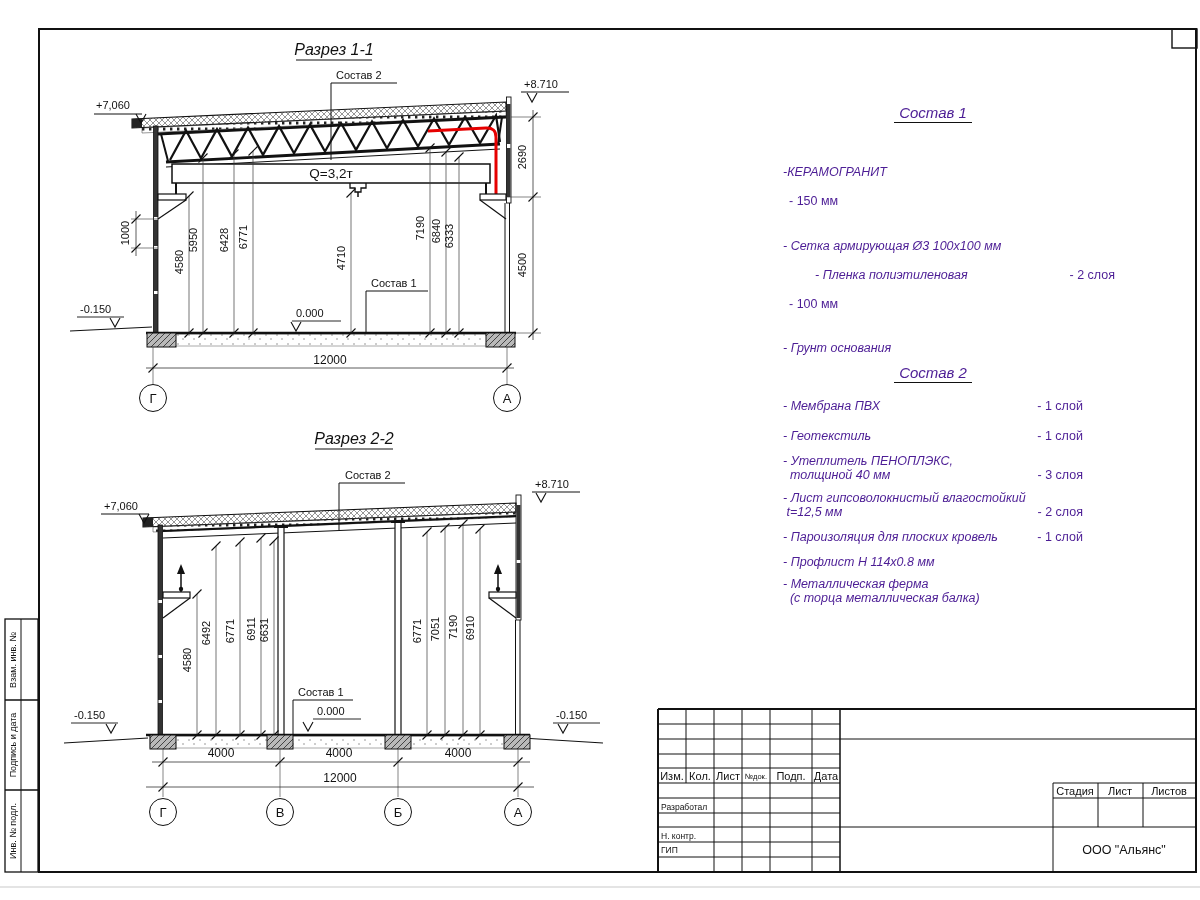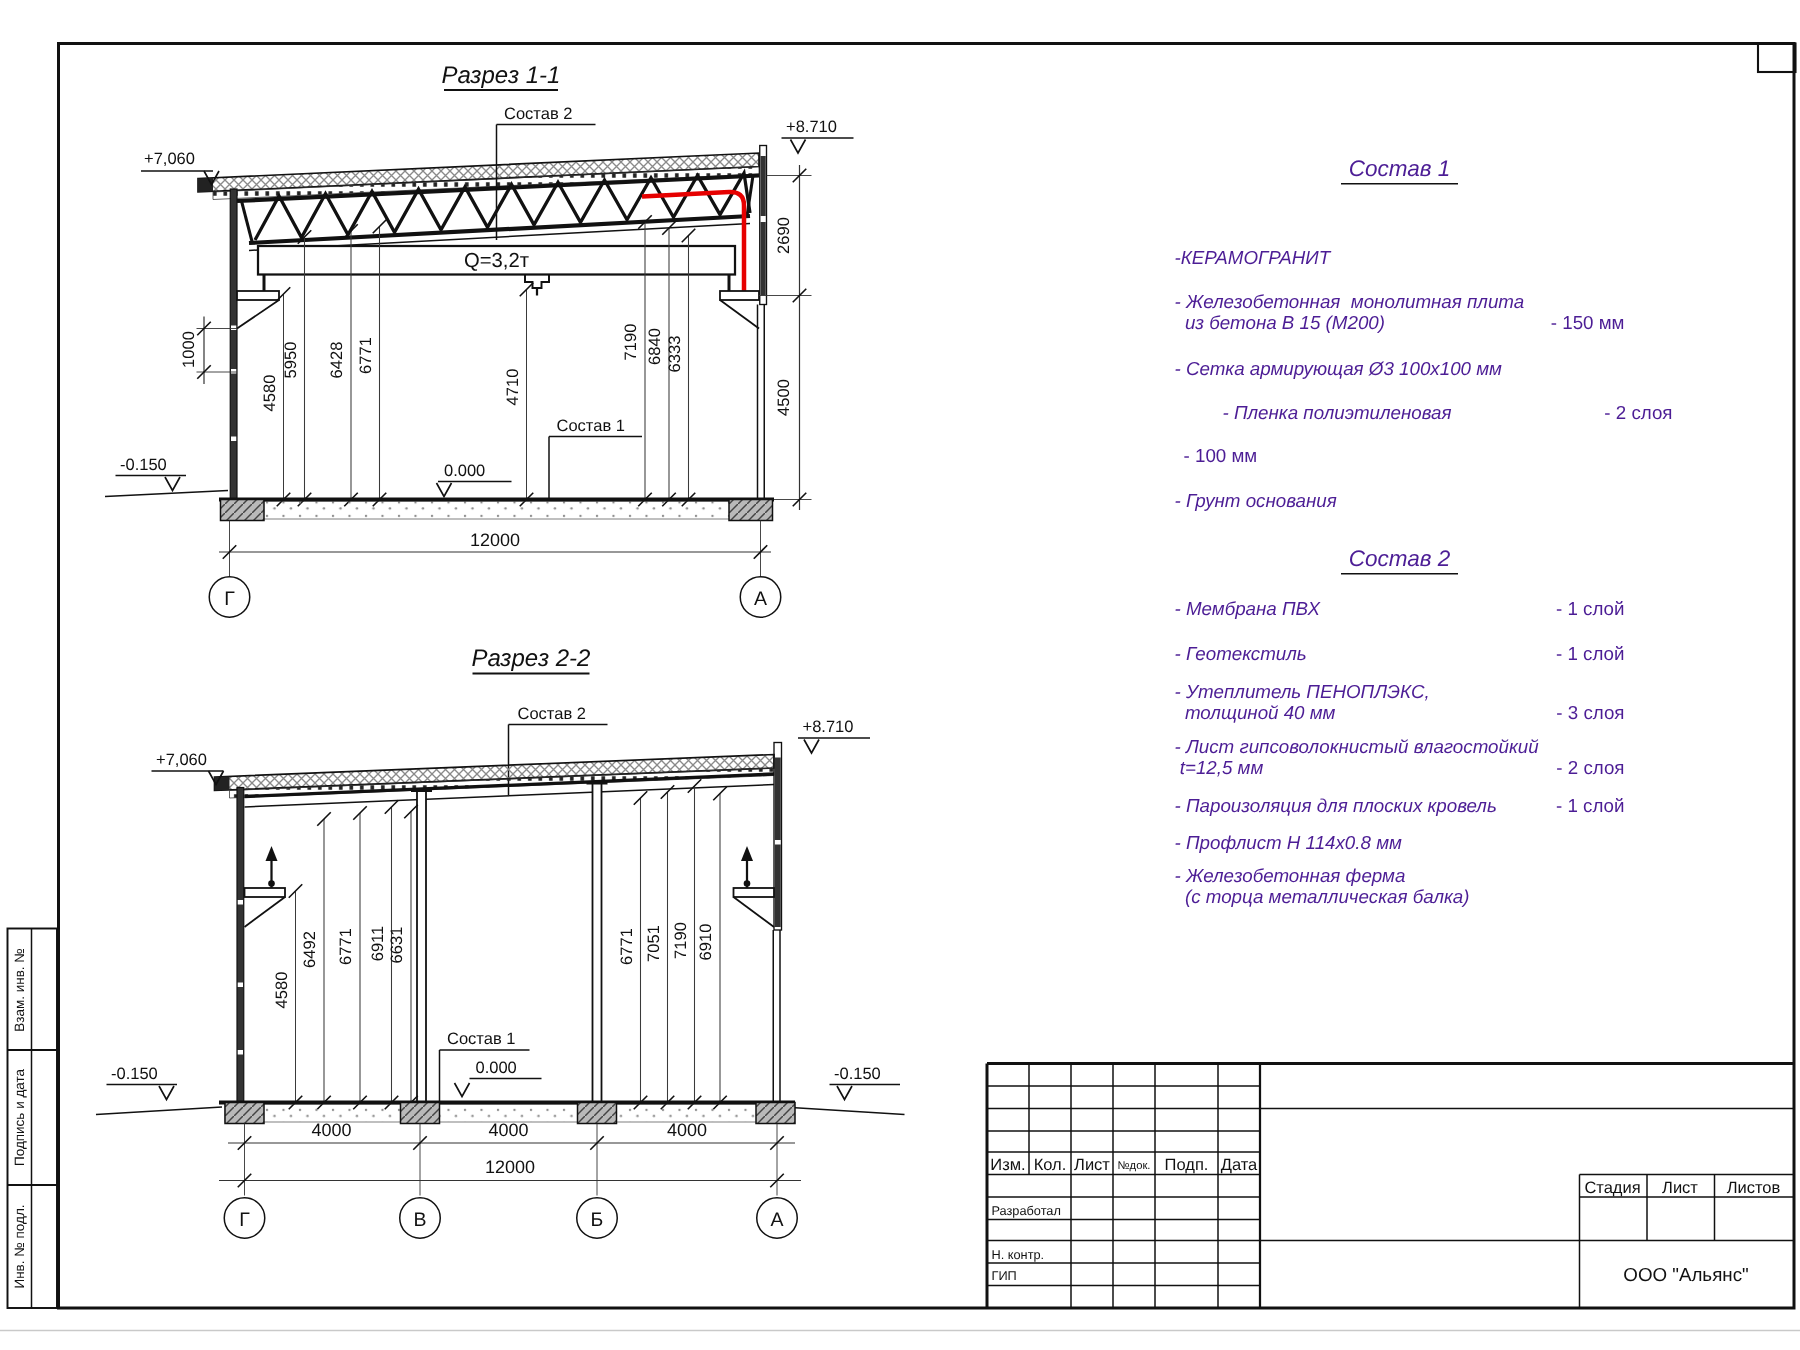--- a/index.html
+++ b/index.html
@@ -461,36 +461,34 @@
 </svg>
 
   <div class="comp-head" style="left:783px;top:104px;">
     <span>Состав 1</span>
   </div>
   <div class="comp-row" style="top:166px;">
     <span class="nm">-КЕРАМОГРАНИТ</span>
     <span class="vl"></span>
   </div>
   <div class="comp-row" style="top:195px;">
-    <span class="nm">- Железобетонная  монолитная плита
-  из бетона В 15 (М200)</span>
     <span class="vl">- 150 мм</span>
   </div>
   <div class="comp-row" style="top:240px;">
     <span class="nm">- Сетка армирующая Ø3 100х100 мм</span>
     <span class="vl"></span>
   </div>
   <div class="comp-row" style="top:269px;margin-left:32px;">
     <span class="nm">- Пленка полиэтиленовая</span>
     <span class="vl">- 2 слоя</span>
   </div>
   <div class="comp-row" style="top:298px;">
     <span class="vl">- 100 мм</span>
   </div>
-  <div class="comp-row" style="top:328px;">
+  <div class="comp-row" style="top:342px;">
     <span class="nm">- Грунт основания</span>
     <span class="vl"></span>
   </div>
 
   <div class="comp-head" style="left:783px;top:364px;">
     <span>Состав 2</span>
   </div>
   <div class="comp-row" style="top:400px;">
     <span class="nm">- Мембрана ПВХ</span>
     <span class="vl">- 1 слой</span>
@@ -511,17 +509,17 @@
   </div>
   <div class="comp-row" style="top:531px;">
     <span class="nm">- Пароизоляция для плоских кровель</span>
     <span class="vl">- 1 слой</span>
   </div>
   <div class="comp-row" style="top:556px;">
     <span class="nm">- Профлист Н 114х0.8 мм</span>
     <span class="vl"></span>
   </div>
   <div class="comp-row" style="top:578px;">
-    <span class="nm">- Железобетонная ферма
+    <span class="nm">- Металлическая ферма
   (с торца металлическая балка)</span>
     <span class="vl"></span>
   </div>
 </div>
 
 </body></html>

